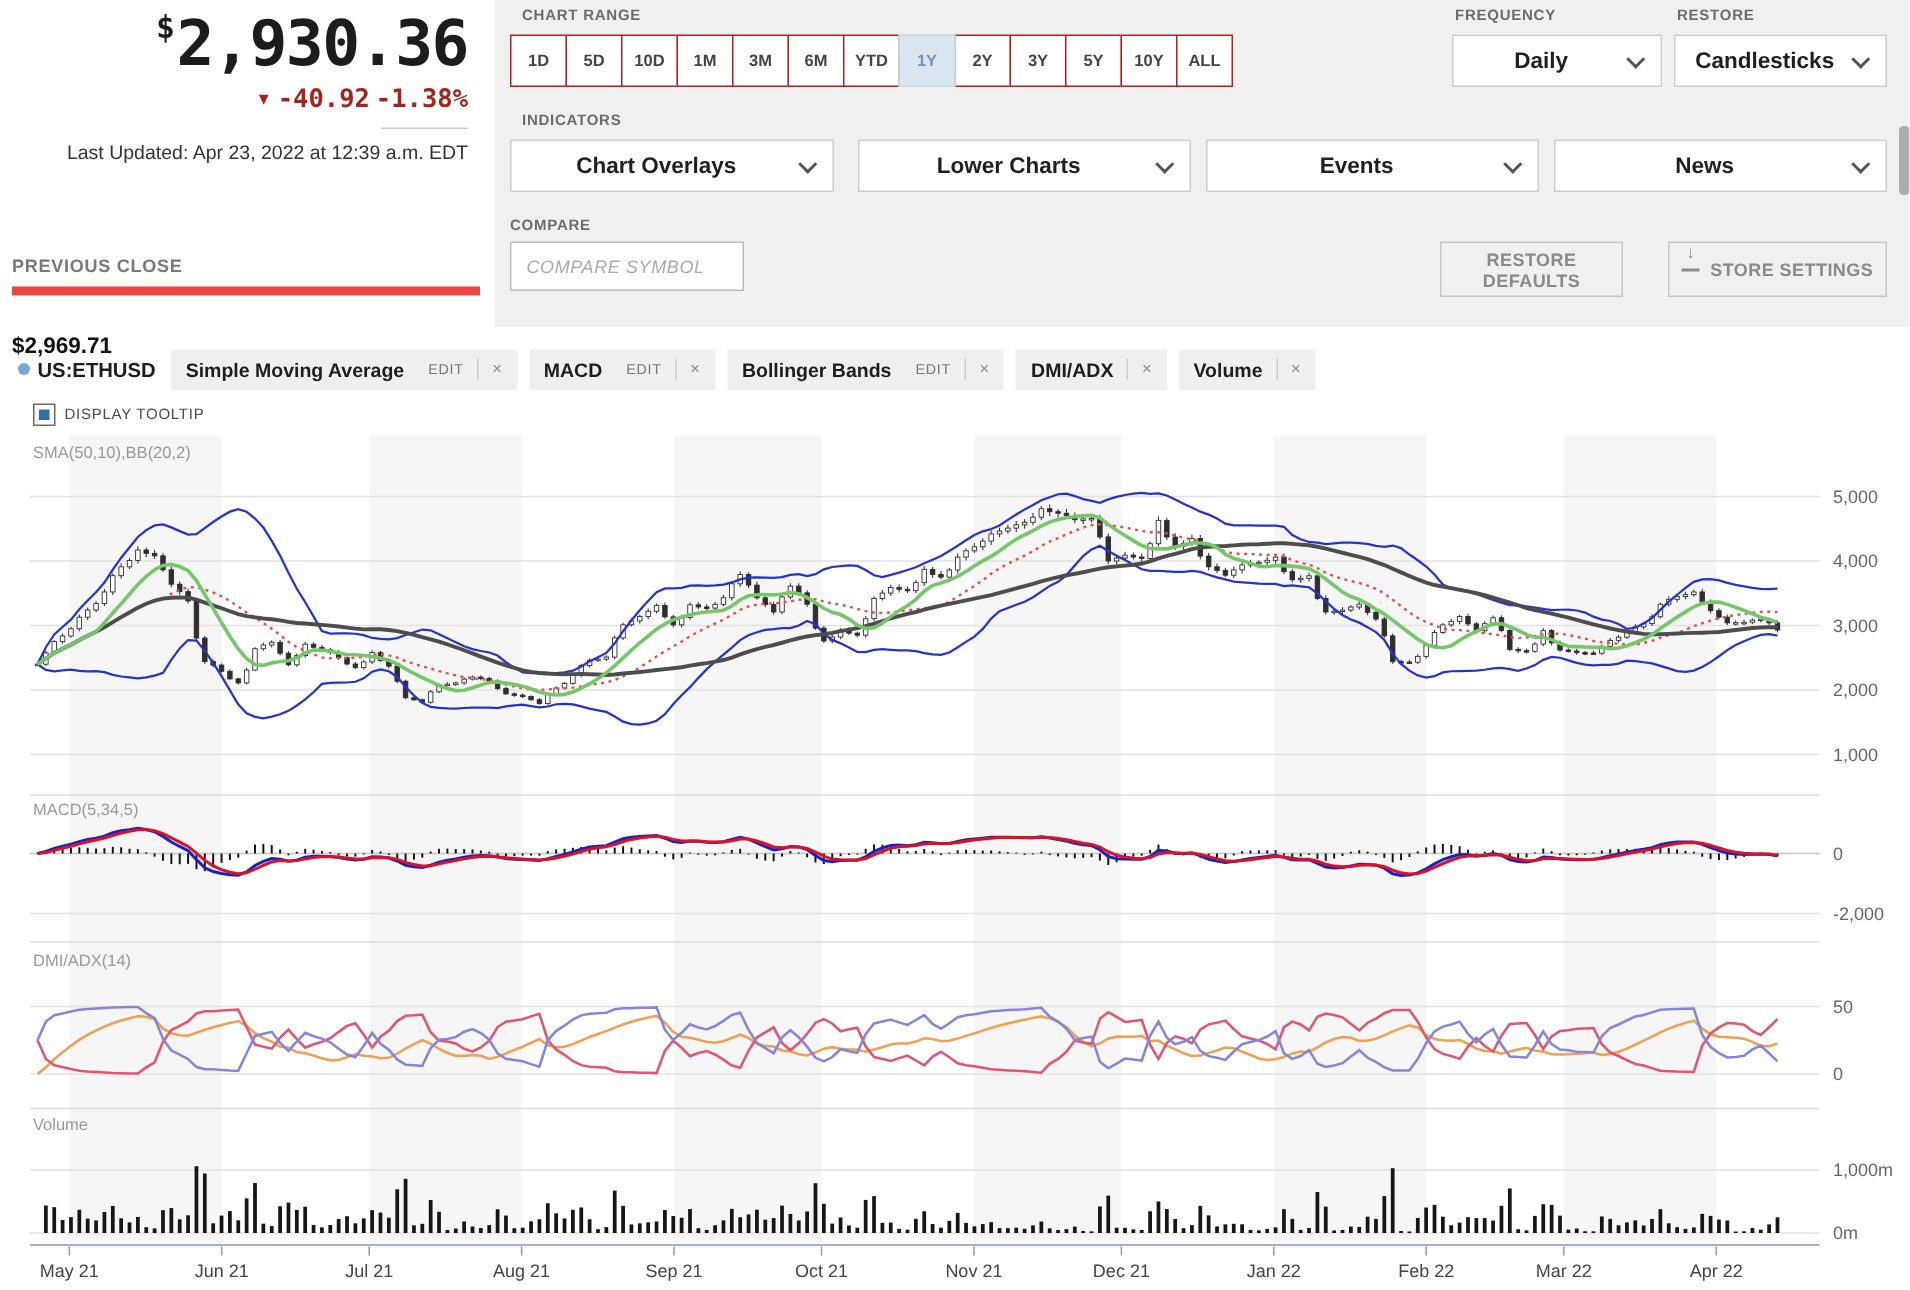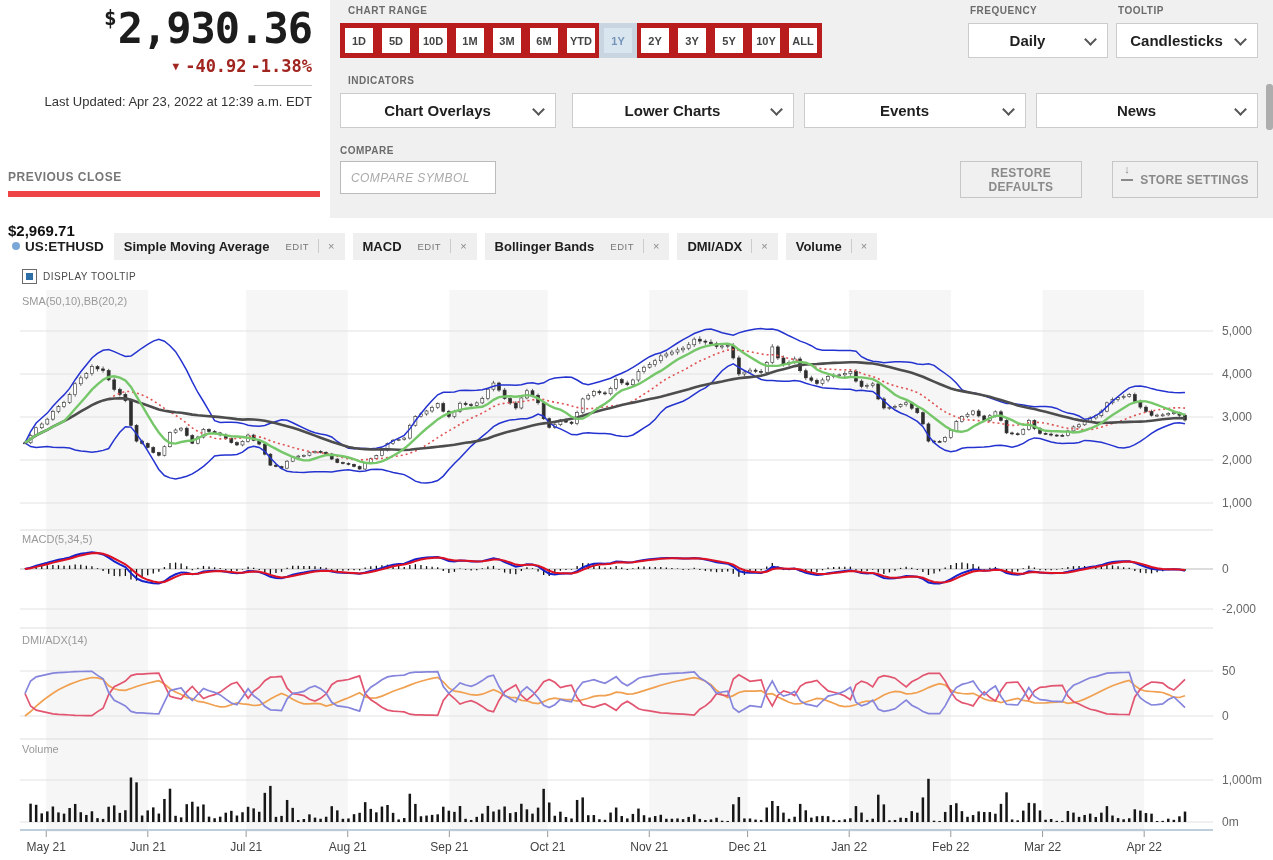--- a/index.html
+++ b/index.html
@@ -16,21 +16,21 @@
   .change-row{margin-top:6px;font-family:"DejaVu Sans Mono",monospace;font-weight:bold;font-size:17px;color:#a1251f;}
   .change-row .arrow{font-size:11px;vertical-align:2px;margin-right:2px;}
   .change-row span{margin-left:4px;}
   .divider{margin:9px 0 8px auto;width:58px;border-bottom:1px solid #ccc;}
   .updated{font-size:13px;color:#333;}
 
   
   .controls{left:330px;top:0;width:943px;height:218px;background:#f0f0f0;}
   .ctl-label{position:absolute;font-size:10px;font-weight:bold;color:#6b6b6b;letter-spacing:.5px;}
   .range-row{position:absolute;left:10px;top:23px;display:flex;}
-  .rb{width:38px;height:35px;background:#fff;border:5px solid #b91c1c;margin-right:-1px;
+  .rb{width:38px;height:35px;background:#fff;border:1px solid #b91c1c;margin-right:-1px;
       font-size:11px;font-weight:bold;color:#444;}
   .rb.sel{background:#d9e5ef;color:#7495b8;border-color:#c9d6e2;z-index:1;}
   .dd{position:absolute;height:35px;background:#fff;border:1px solid #ccc;box-sizing:border-box;
       display:flex;align-items:center;cursor:pointer;}
   .dd .dv{flex:1;text-align:center;font-size:15px;font-weight:bold;color:#1f1f1f;}
   .chev{width:7px;height:7px;border-right:2px solid #555;border-bottom:2px solid #555;
         transform:rotate(45deg);margin:-3px 12px 0 0;flex:none;}
   .cmp-input{position:absolute;left:10px;top:161px;width:156px;height:33px;border:1px solid #bbb;
       box-sizing:border-box;padding:0 10px;font-size:12px;letter-spacing:.4px;color:#333;background:#fff;font-style:italic;}
   .cmp-input::placeholder{color:#aaa;}
@@ -100,21 +100,21 @@
       <button class="rb">10Y</button>
       <button class="rb">ALL</button>
     </div>
 
     <span class="ctl-label" style="left:640px;top:5px;">FREQUENCY</span>
     <div class="dd" style="left:638px;top:23px;width:140px;">
       <span class="dv">Daily</span>
       <span class="chev"></span>
     </div>
 
-    <span class="ctl-label" style="left:788px;top:5px;">TOOLTIP</span>
+    <span class="ctl-label" style="left:788px;top:5px;">RESTORE</span>
     <div class="dd" style="left:786px;top:23px;width:142px;">
       <span class="dv">Candlesticks</span>
       <span class="chev"></span>
     </div>
 
     <span class="ctl-label" style="left:18px;top:75px;">INDICATORS</span>
     <div class="dd" style="left:10px;top:93px;width:216px;">
       <span class="dv">Chart Overlays</span>
       <span class="chev"></span>
     </div>

